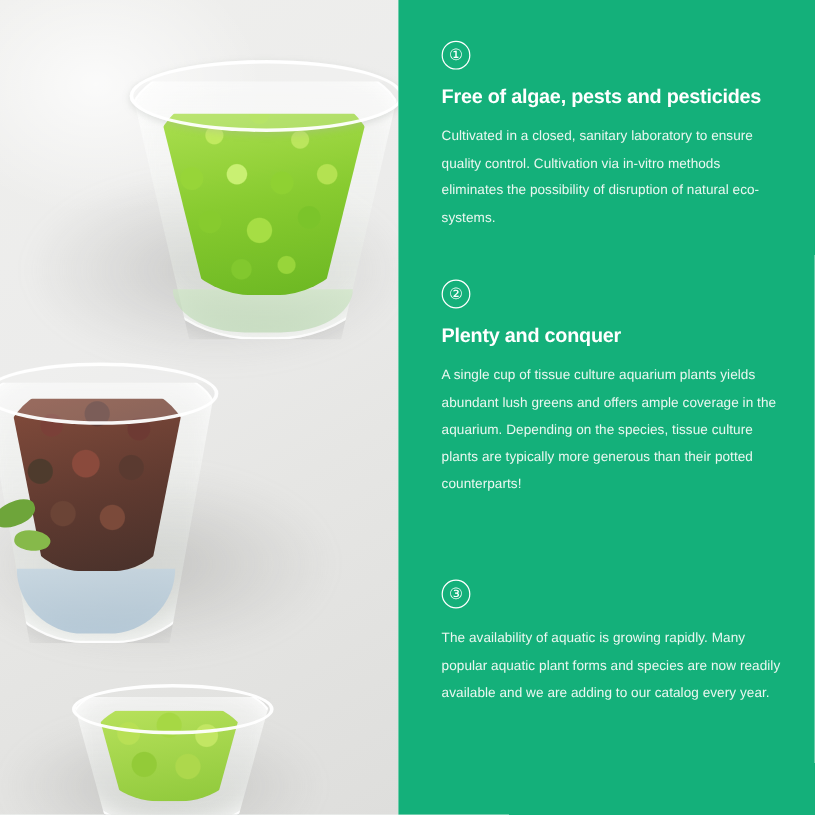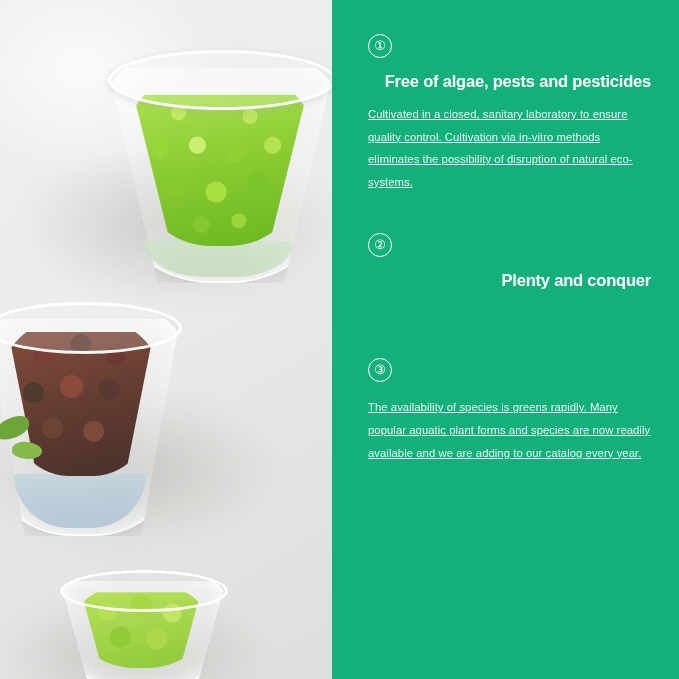--- a/index.html
+++ b/index.html
@@ -216,30 +216,28 @@
     text-align: center;
     margin-bottom: 14px;
     box-sizing: border-box;
   }
   .feature-title {
     color: #ffffff;
     font-size: 16.5px;
     font-weight: bold;
     letter-spacing: -0.2px;
     margin: 0 0 12px 0;
-    text-align: right;
   }
   .feature-body {
     color: #eaf7f0;
     font-size: 11.3px;
     line-height: 2.0;
     margin: 0;
     max-width: 288px;
     letter-spacing: 0.05px;
-    text-decoration: underline;
   }
   .spacer-1 { height: 14px; }
   .spacer-2 { height: 42px; }
 </style>
 </head>
 <body>
 
 <div class="page">
 
   <div class="photo-panel">
@@ -277,23 +275,24 @@
       <div class="num-badge">①</div>
       <h3 class="feature-title">Free of algae, pests and pesticides</h3>
       <p class="feature-body">Cultivated in a closed, sanitary laboratory to ensure quality control. Cultivation via in-vitro methods eliminates the possibility of disruption of natural eco-systems.</p>
     </div>
 
     <div class="spacer-1"></div>
 
     <div class="feature">
       <div class="num-badge">②</div>
       <h3 class="feature-title">Plenty and conquer</h3>
+      <p class="feature-body">A single cup of tissue culture aquarium plants yields abundant lush greens and offers ample coverage in the aquarium. Depending on the species, tissue culture plants are typically more generous than their potted counterparts!</p>
     </div>
 
     <div class="spacer-2"></div>
 
     <div class="feature">
       <div class="num-badge">③</div>
-      <p class="feature-body">The availability of species is greens rapidly. Many popular aquatic plant forms and species are now readily available and we are adding to our catalog every year.</p>
+      <p class="feature-body">The availability of aquatic is growing rapidly. Many popular aquatic plant forms and species are now readily available and we are adding to our catalog every year.</p>
     </div>
 
   </div>
 </div>
 
 </body></html>

